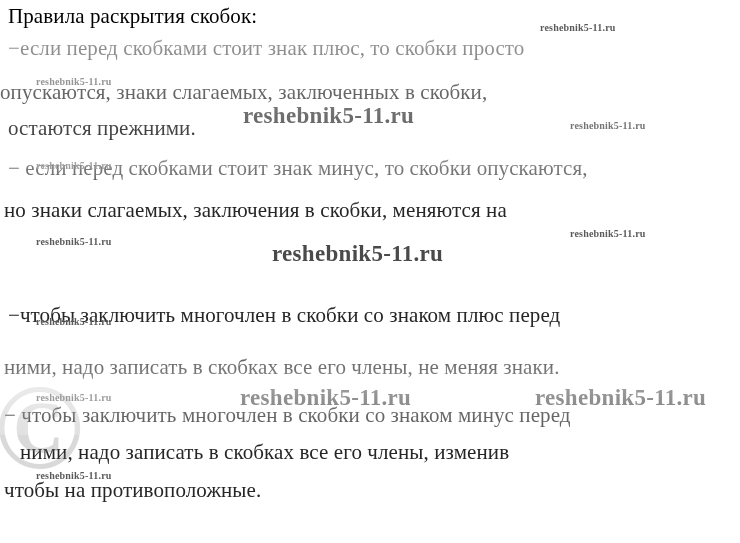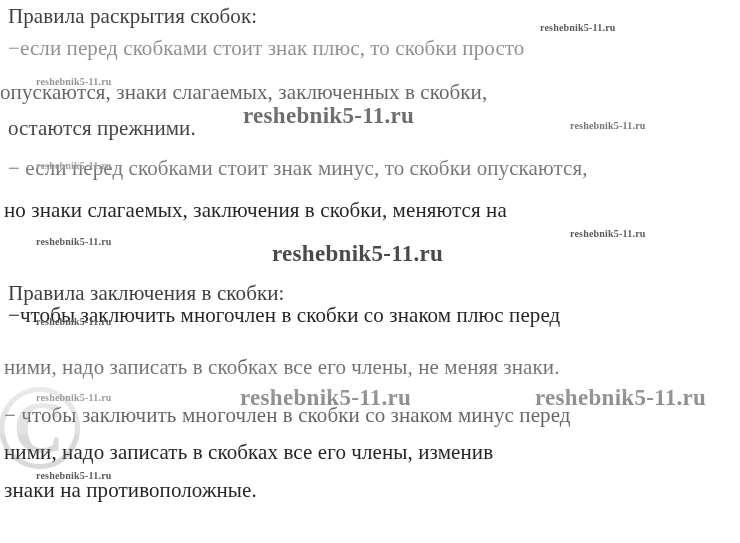--- a/index.html
+++ b/index.html
@@ -31,21 +31,21 @@
   }
   .line {
     position: absolute;
     font-size: 21px;
     line-height: 25px;
     white-space: nowrap;
     color: #262626;
     letter-spacing: 0.1px;
   }
   .heading {
-    color: #404040;
+    color: #000000;
   }
   
   .wm-layer {
     position: absolute;
     left: 0;
     top: 0;
     width: 740px;
     height: 543px;
     z-index: 4;
     pointer-events: none;
@@ -106,26 +106,25 @@
 <div id="page">
 
   <div class="text-layer">
     <div class="line heading" style="left:8px; top:4px;">Правила раскрытия скобок:</div>
     <div class="line" style="left:8px; top:36px;">−если перед скобками стоит знак плюс, то скобки просто</div>
     <div class="line" style="left:0px; top:80px;">опускаются, знаки слагаемых, заключенных в скобки,</div>
     <div class="line" style="left:8px; top:116px;">остаются прежними.</div>
     <div class="line" style="left:8px; top:156px;">− если перед скобками стоит знак минус, то скобки опускаются,</div>
     <div class="line" style="left:4px; top:198px;">но знаки слагаемых, заключения в скобки, меняются на</div>
 
-    <div class="line heading" style="left:8px; top:281px;">Правила заключения в скобки:</div>
     <div class="line" style="left:8px; top:303px;">−чтобы заключить многочлен в скобки со знаком плюс перед</div>
     <div class="line" style="left:4px; top:355px;">ними, надо записать в скобках все его члены, не меняя знаки.</div>
     <div class="line" style="left:4px; top:403px;">− чтобы заключить многочлен в скобки со знаком минус перед</div>
-    <div class="line" style="left:4px; top:440px;">ними, надо записать в скобках все его члены, изменив</div>
-    <div class="line" style="left:4px; top:478px;">знаки на противоположные.</div>
+    <div class="line" style="left:20px; top:440px;">ними, надо записать в скобках все его члены, изменив</div>
+    <div class="line" style="left:4px; top:478px;">чтобы на противоположные.</div>
   </div>
 
   <div class="wm-layer">
     <div class="wm-huge" style="left:-6px; top:368px;">©</div>
 
     <div class="wm-small" style="left:540px; top:22px;">reshebnik5-11.ru</div>
     <div class="wm-small" style="left:36px;  top:76px;">reshebnik5-11.ru</div>
     <div class="wm-small" style="left:570px; top:120px;">reshebnik5-11.ru</div>
     <div class="wm-small" style="left:36px;  top:160px;">reshebnik5-11.ru</div>
     <div class="wm-small" style="left:570px; top:228px;">reshebnik5-11.ru</div>

